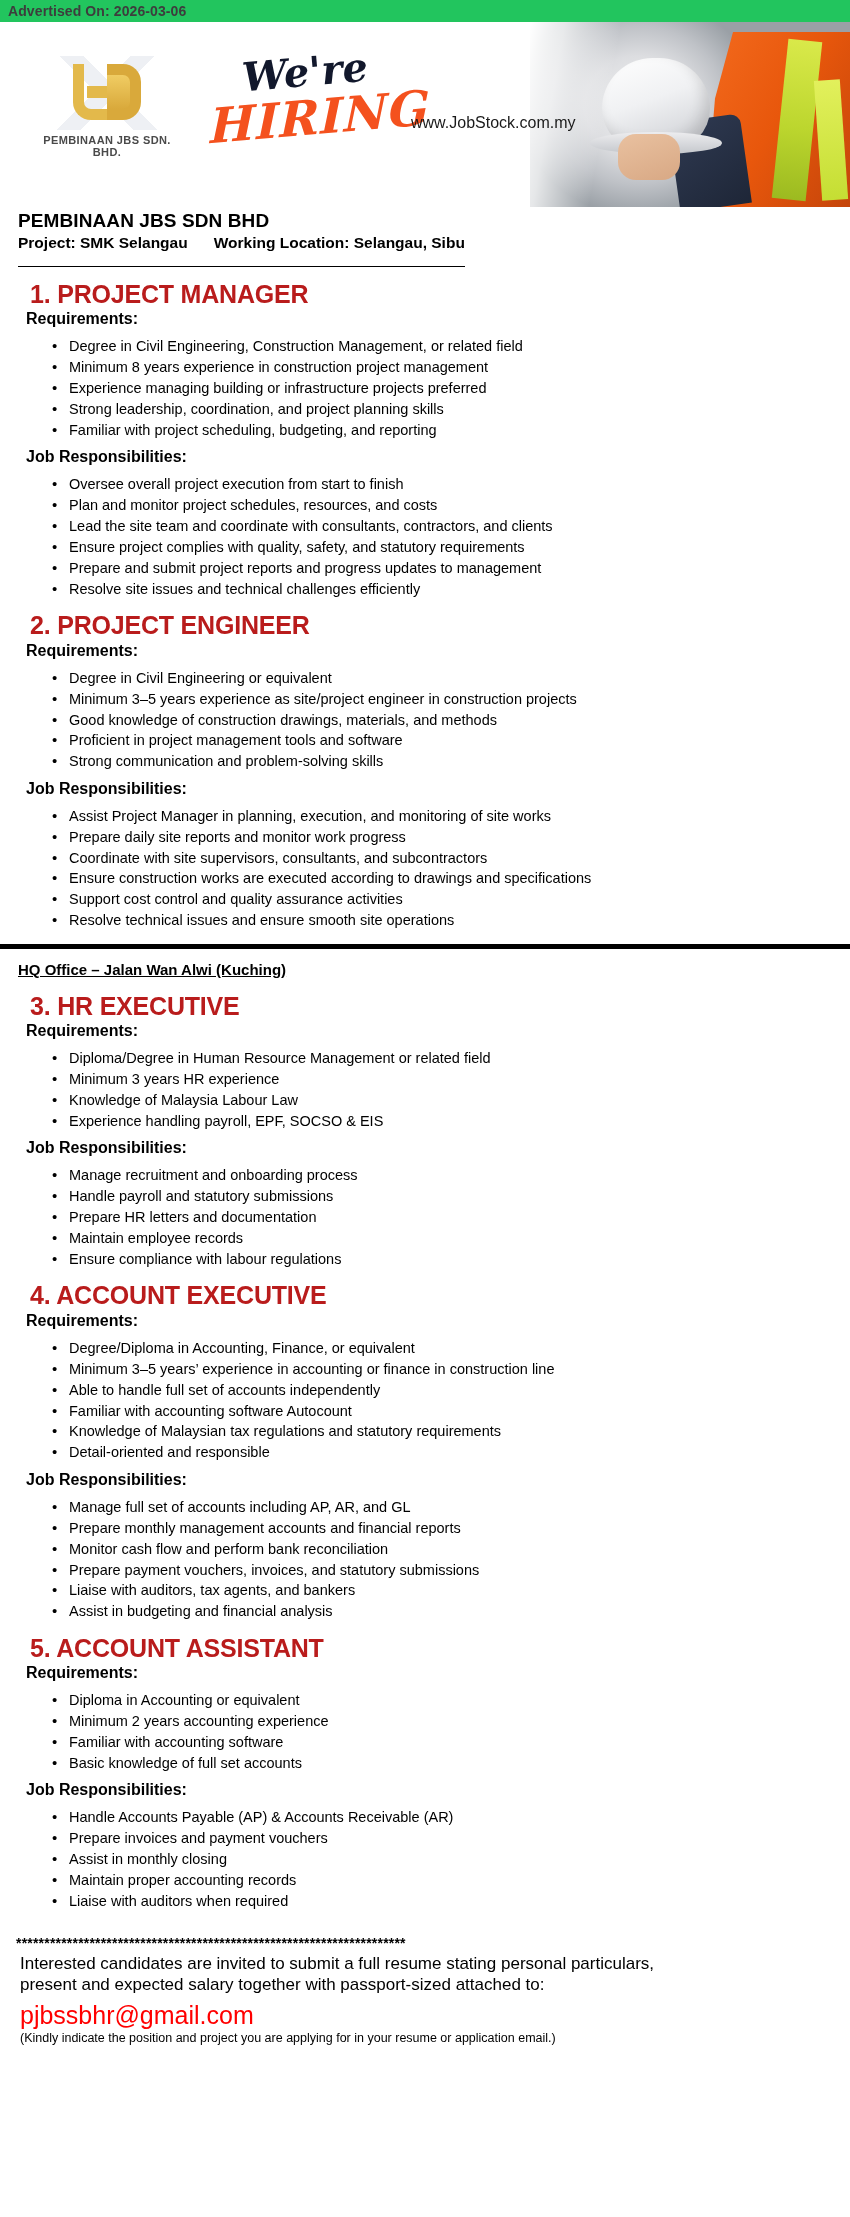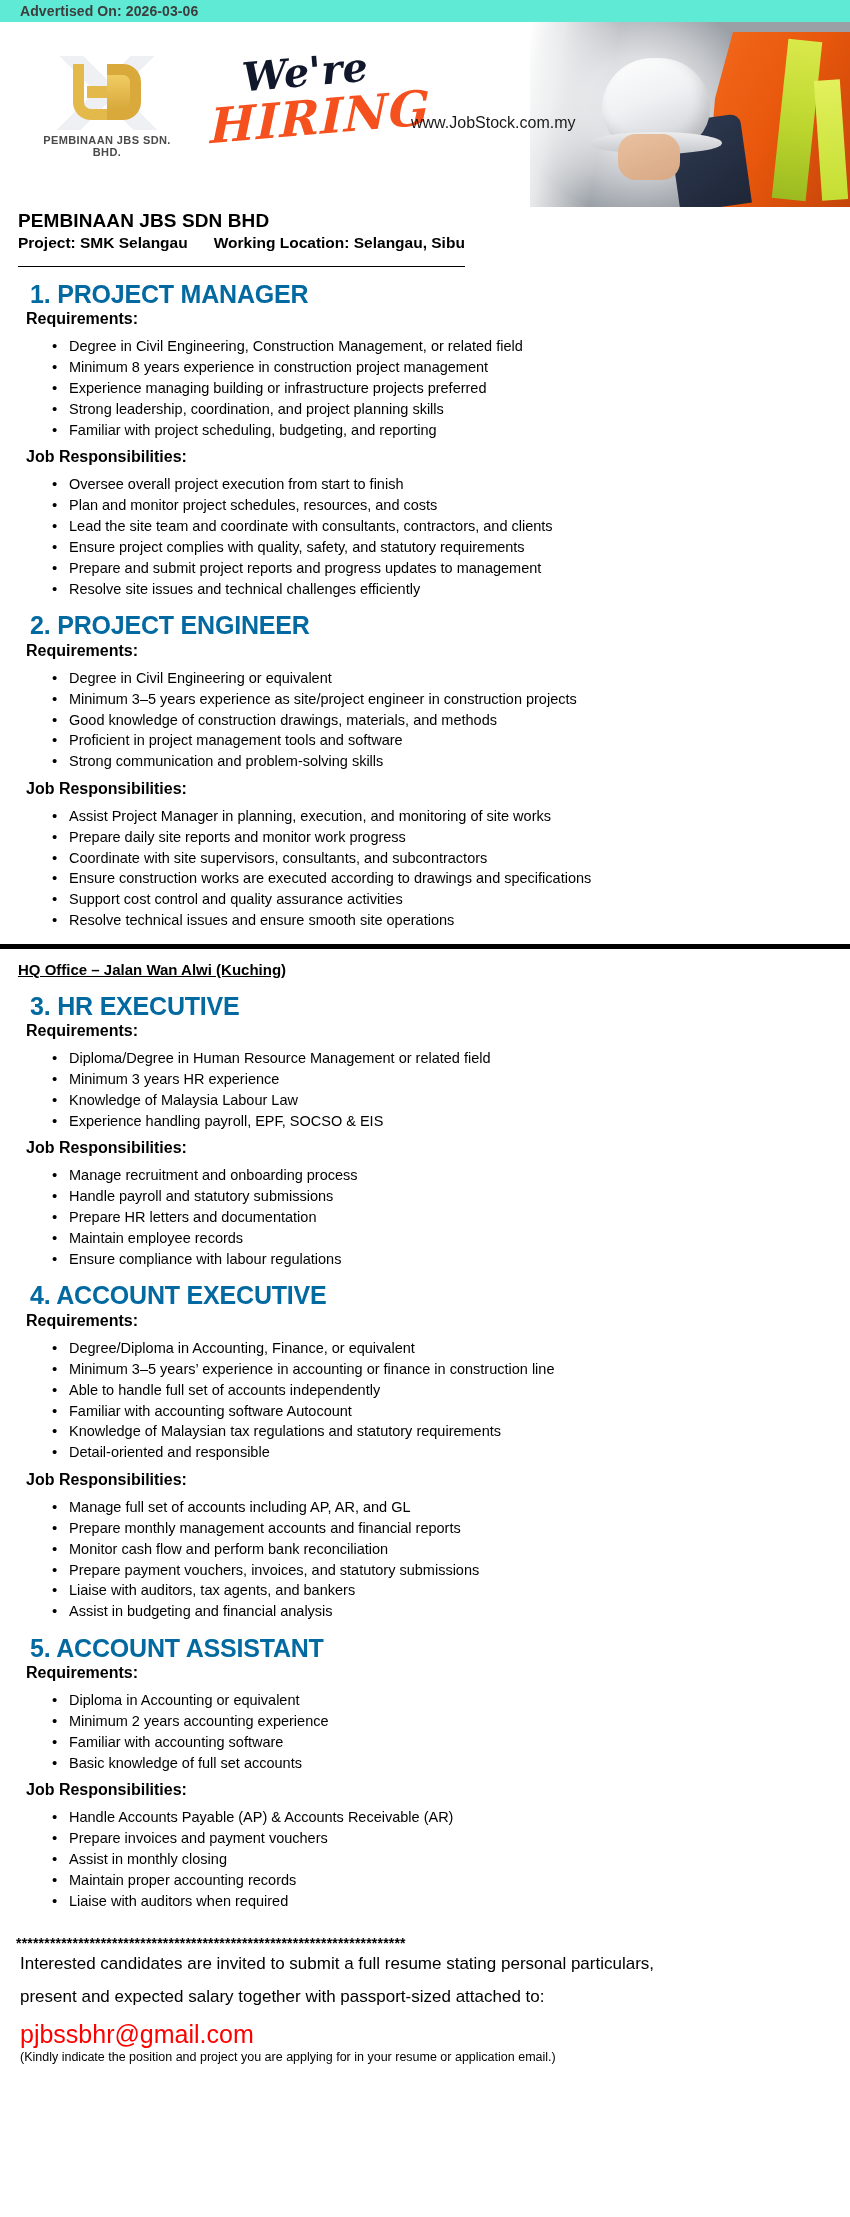--- a/index.html
+++ b/index.html
@@ -10,24 +10,24 @@
   body {
     width: 850px;
     font-family: "Liberation Sans", sans-serif;
     color: #000000;
     -webkit-font-smoothing: antialiased;
   }
 
   
   .ad-bar {
     height: 22px;
-    background: #5eead4;
+    background: #22c55e;
     display: flex;
     align-items: center;
-    padding-left: 20px;
+    padding-left: 8px;
     box-sizing: border-box;
   }
   .ad-bar-text {
     font-size: 14px;
     font-weight: bold;
     color: #3d3d3d;
     letter-spacing: .1px;
   }
 
   
@@ -232,21 +232,21 @@
   }
 
   
   .content {
     padding: 0 16px 0 18px;
   }
   .job {
     margin-top: 14px;
   }
   .job-title {
-    color: #0369a1;
+    color: #b91c1c;
     font-size: 25px;
     font-weight: bold;
     letter-spacing: -0.2px;
     line-height: 1.1;
     margin: 0 0 2px 12px;
   }
   .sub-head {
     font-size: 16px;
     font-weight: bold;
     margin: 2px 0 1px 8px;
@@ -303,21 +303,21 @@
   .footer-text {
     font-size: 17px;
     line-height: 1.22;
     margin-top: 4px;
     padding-left: 4px;
   }
   .footer-email {
     font-size: 25px;
     color: #ff0000;
     padding-left: 4px;
-    margin-top: 12px;
+    margin-top: 5px;
     line-height: 1.15;
   }
   .footer-note {
     font-size: 12.5px;
     padding-left: 4px;
     margin-top: 1px;
   }
 </style>
 </head>
 <body>
@@ -470,16 +470,16 @@
       <li>Assist in monthly closing</li>
       <li>Maintain proper accounting records</li>
       <li>Liaise with auditors when required</li>
     </ul>
   </div>
 </div>
 
 <div class="footer">
   <div class="stars">*********************************************************************</div>
   <div class="footer-text">Interested candidates are invited to submit a full resume stating personal particulars,</div>
-  <div class="footer-text" style="margin-top:12px;">present and expected salary together with passport-sized attached to:</div>
+  <div class="footer-text" style="margin-top:0;">present and expected salary together with passport-sized attached to:</div>
   <div class="footer-email">pjbssbhr@gmail.com</div>
   <div class="footer-note">(Kindly indicate the position and project you are applying for in your resume or application email.)</div>
 </div>
 
 </body></html>

